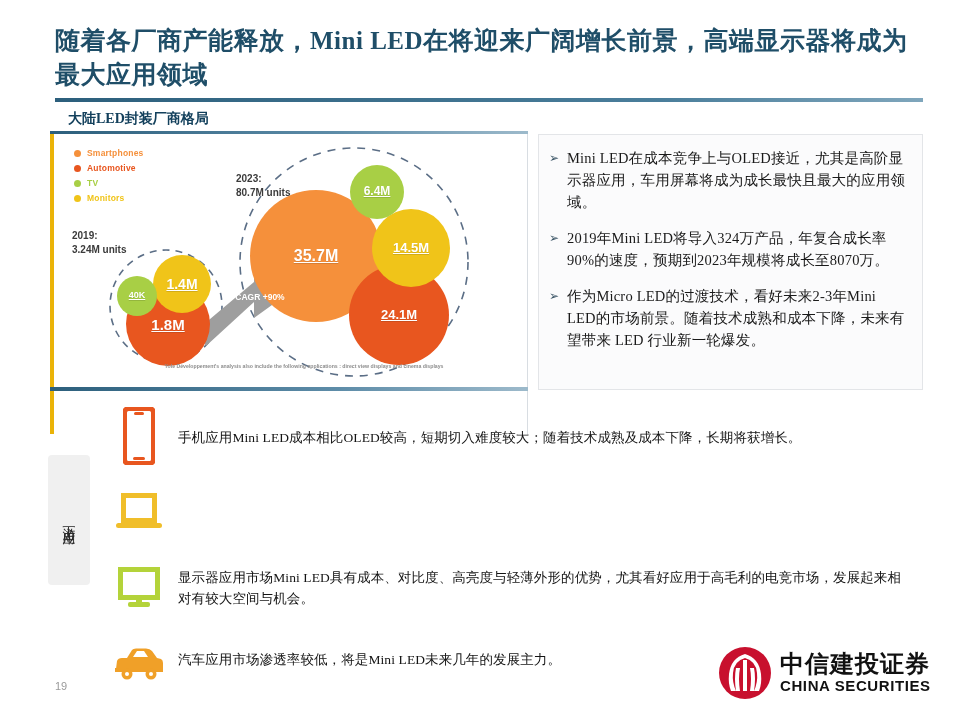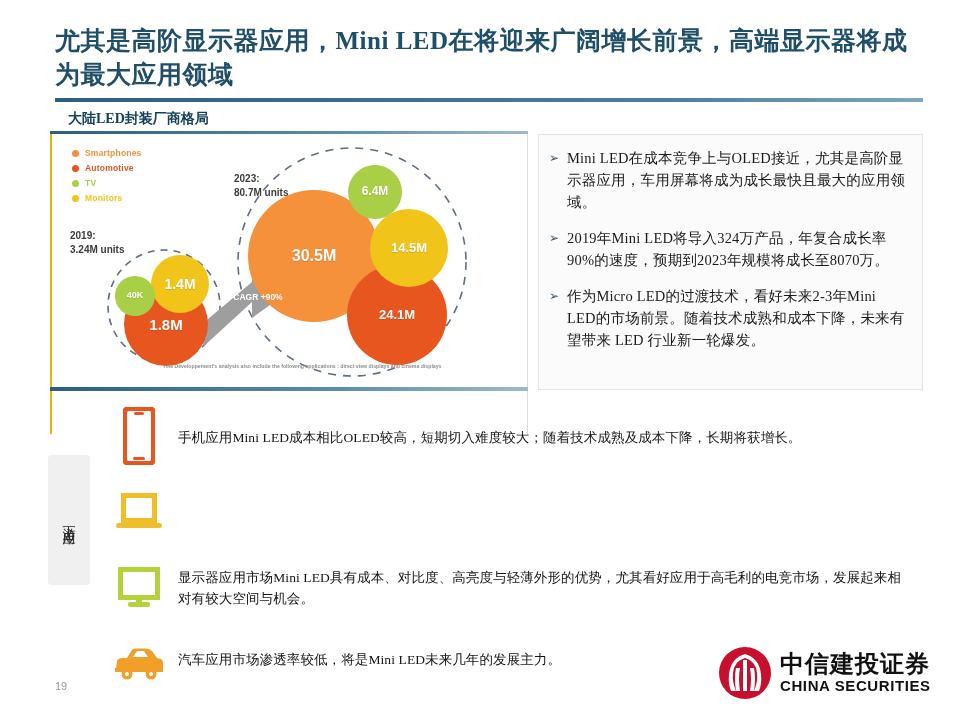--- a/index.html
+++ b/index.html
@@ -30,40 +30,41 @@
     font-size: 14px; font-weight: bold; color: #13405C; padding-left: 6px;
   }
   .subtitle-rule {
     position: absolute; left: 50px; top: 131px; width: 478px; height: 3px;
     background: linear-gradient(to right, #2C5F7C 0%, #5D8CA8 60%, #9DBACB 100%);
   }
 
   
   .chart-panel {
     position: absolute; left: 50px; top: 134px; width: 478px; height: 300px;
-    background: #ffffff; border-left: 2px solid #eab308; border-right: 1px solid #d8dde2;
+    background: #ffffff; border-left: 4px solid #eab308; border-right: 1px solid #d8dde2;
   }
   .chart-panel-bottom {
     position: absolute; left: 50px; top: 387px; width: 478px; height: 4px;
     background: linear-gradient(to right, #2C5F7C 0%, #5D8CA8 60%, #9DBACB 100%);
   }
   .chart-svg { position: absolute; left: 0; top: 0; }
   .legend { position: absolute; left: 20px; top: 14px; }
   .legend-row { display: flex; align-items: center; margin-bottom: 5px; }
   .legend-dot { width: 7px; height: 7px; border-radius: 50%; margin-right: 6px; }
   .legend-label { font-size: 8.5px; font-weight: bold; letter-spacing: 0.2px; }
   .yr-label {
     position: absolute; font-size: 10px; font-weight: bold; color: #3b3b3b;
     line-height: 14px; white-space: pre-line;
   }
   .yr-2019 { left: 18px; top: 95px; }
   .yr-2023 { left: 182px; top: 38px; }
   .bub-text {
     position: absolute; color: #ffffff; font-weight: bold; text-align: center;
     text-shadow: 0 1px 1px rgba(0,0,0,.12);
+    text-decoration: underline;
   }
   .footnote {
     position: absolute; left: 90px; top: 228px; width: 320px; text-align: center;
     font-size: 5.2px; color: #8d8d8d; line-height: 8px; font-weight: bold;
   }
   .cagr-text {
     position: absolute; left: 176px; top: 158px; width: 60px; text-align: center;
     font-size: 8.5px; font-weight: bold; color: #ffffff; line-height: 11px;
   }
 
@@ -123,21 +124,21 @@
   .brand-en {
     font-size: 15px; font-weight: bold; color: #111; letter-spacing: 0.6px; line-height: 18px;
   }
 </style>
 </head>
 <body>
 
 <div id="slide">
 
   <div class="title-wrap">
-    <div class="title-text">尤其是高阶显示器应用，Mini LED在将迎来广阔增长前景，高端显示器将成为最大应用领域</div>
+    <div class="title-text">随着各厂商产能释放，Mini LED在将迎来广阔增长前景，高端显示器将成为最大应用领域</div>
   </div>
   <div class="title-rule"></div>
 
   <div class="subtitle-wrap">
     <div class="subtitle-text">大陆LED封装厂商格局</div>
   </div>
   <div class="subtitle-rule"></div>
 
   <div class="chart-panel">
 
@@ -182,21 +183,21 @@
 
     <div class="yr-label yr-2019">2019:
 3.24M units</div>
     <div class="yr-label yr-2023">2023:
 80.7M units</div>
 
     <div class="bub-text" style="left:63px;  top:156px; width:40px; font-size:9px;">40K</div>
     <div class="bub-text" style="left:103px; top:142px; width:50px; font-size:14px;">1.4M</div>
     <div class="bub-text" style="left:84px;  top:182px; width:60px; font-size:15px;">1.8M</div>
 
-    <div class="bub-text" style="left:227px; top:113px; width:70px; font-size:16px;">30.5M</div>
+    <div class="bub-text" style="left:227px; top:113px; width:70px; font-size:16px;">35.7M</div>
     <div class="bub-text" style="left:296px; top:50px;  width:54px; font-size:12px;">6.4M</div>
     <div class="bub-text" style="left:327px; top:106px; width:60px; font-size:13px;">14.5M</div>
     <div class="bub-text" style="left:315px; top:173px; width:60px; font-size:13px;">24.1M</div>
 
     <div class="cagr-text">CAGR
 +90%</div>
 
     <div class="footnote">Yole Développement's analysis also include the following applications : direct view displays and cinema displays</div>
   </div>
   <div class="chart-panel-bottom"></div>

